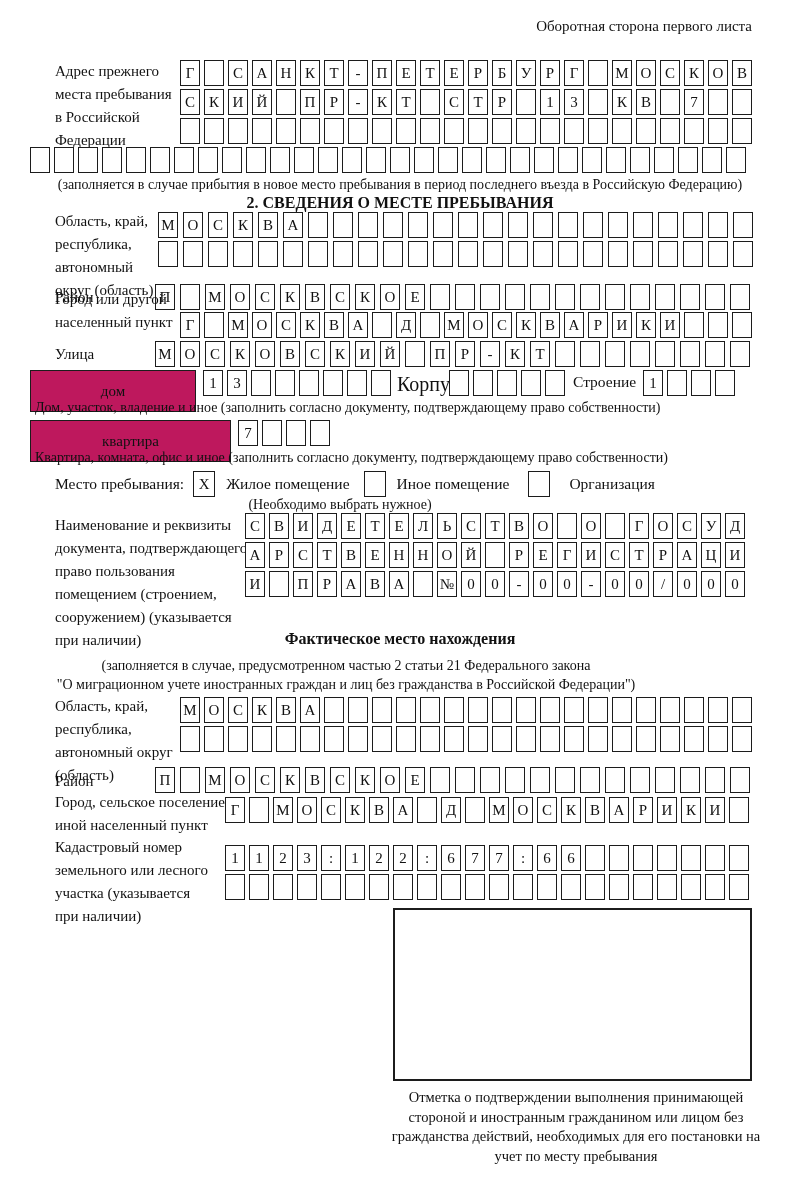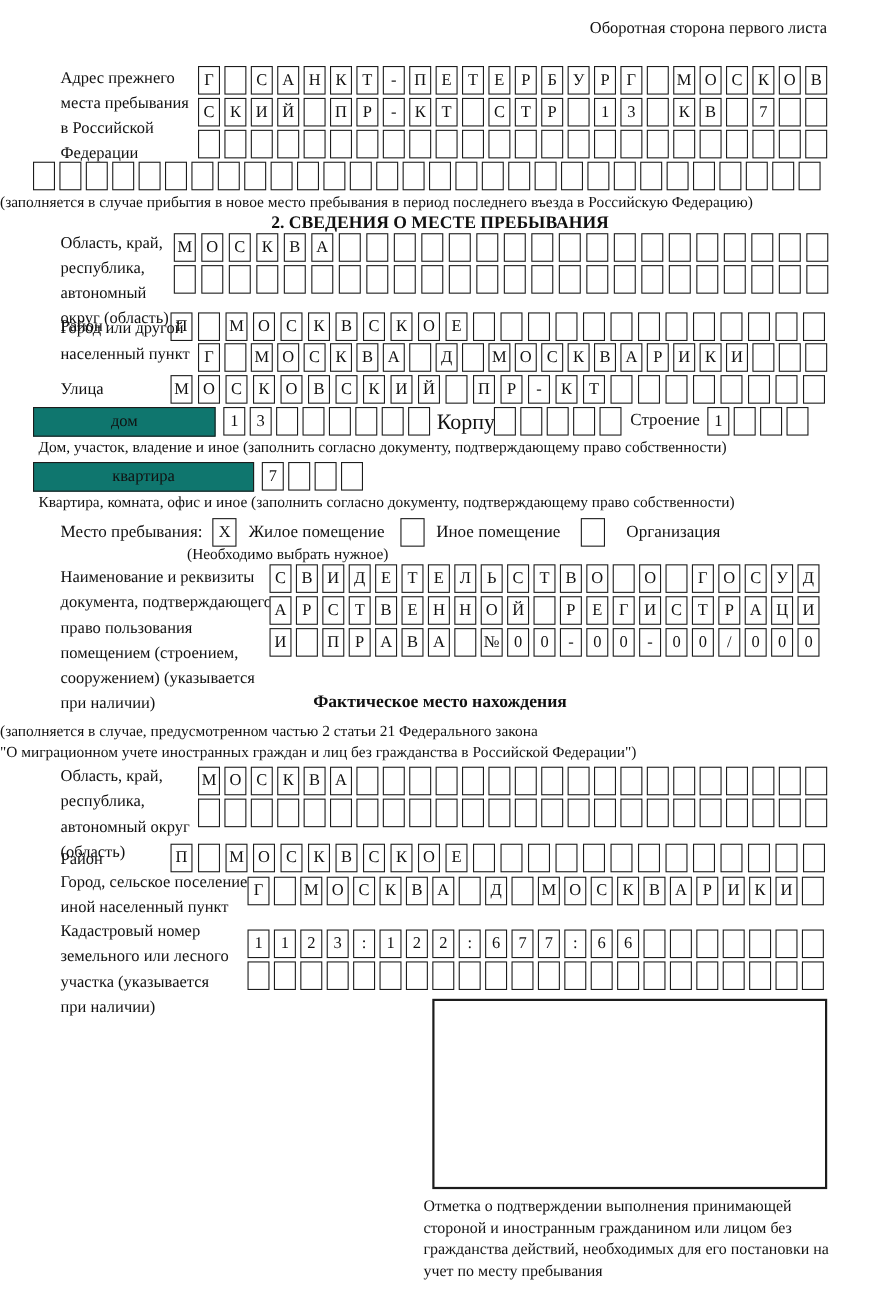--- a/index.html
+++ b/index.html
@@ -6,24 +6,24 @@
   .page { position:relative; width:800px; height:1180px; background:#ffffff;
           font-family:"Liberation Serif", serif; color:#111; overflow:hidden; }
   .abs { position:absolute; }
   .lbl { font-size:15px; line-height:23px; white-space:pre-line; }
   .small { font-size:14px; }
   .cells { display:flex; gap:4px; }
   .cells.g5 { gap:5px; }
   .cell { flex:0 0 auto; width:20px; height:26px; border:1.7px solid #1c1c1c;
           box-sizing:border-box; display:flex; align-items:center; justify-content:center;
           font-size:15px; background:#fff; }
-  .wbox { border:1.7px solid #1c1c1c; height:27px; box-sizing:border-box;
-          display:flex; align-items:center; justify-content:center; font-size:15px; background:#0f766e; }
+  .wbox { border:1.7px solid #1c1c1c; height:42px; box-sizing:border-box;
+          display:flex; align-items:center; justify-content:center; font-size:15px; background:#be185d; }
   .title { font-weight:bold; font-size:16px; text-align:center; }
-  .center { text-align:left; }
+  .center { text-align:center; }
   .chk { flex:0 0 auto; width:22px; height:26px; border:1.7px solid #1c1c1c; box-sizing:border-box;
          display:inline-flex; align-items:center; justify-content:center; font-size:15px; }
   .stay-row { display:flex; align-items:center; font-size:15.5px;justify-content:space-between; }
   .pre { white-space:pre-line; }
   .stampbox { border:2px solid #1c1c1c; background:#fff; box-sizing:border-box; }
 </style>
 </head>
 <body>
 
 <div class="page">

